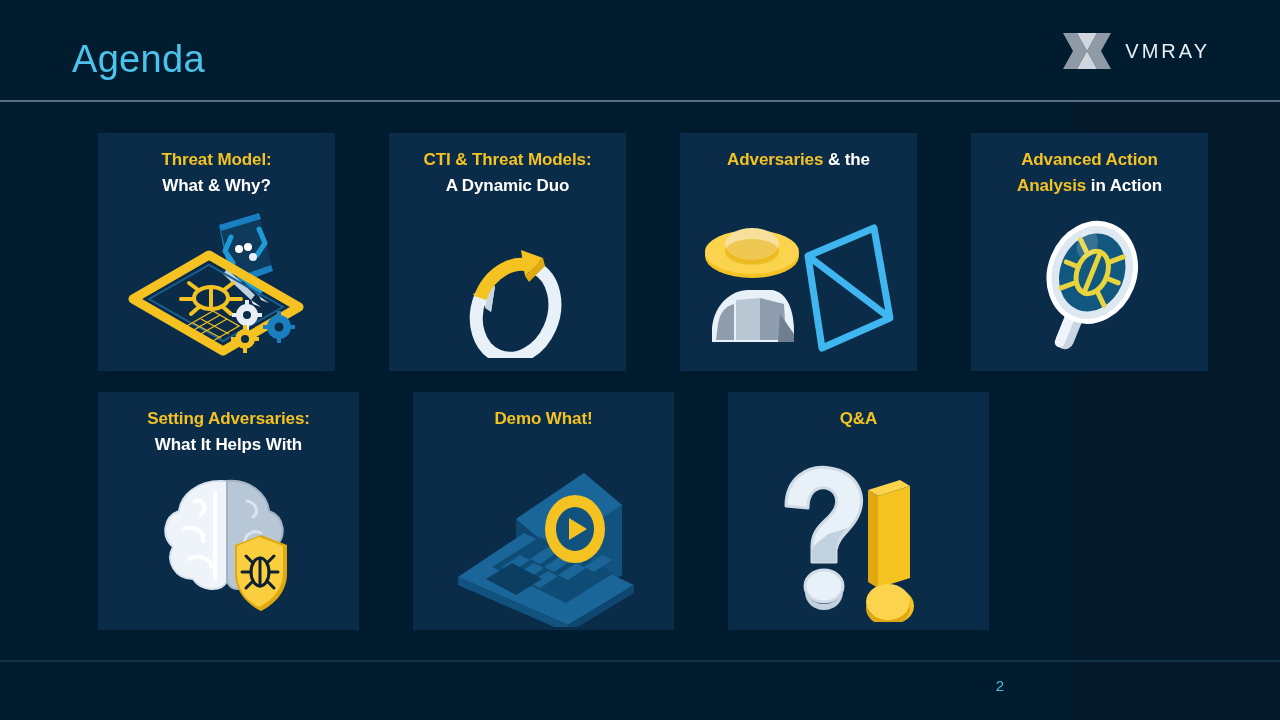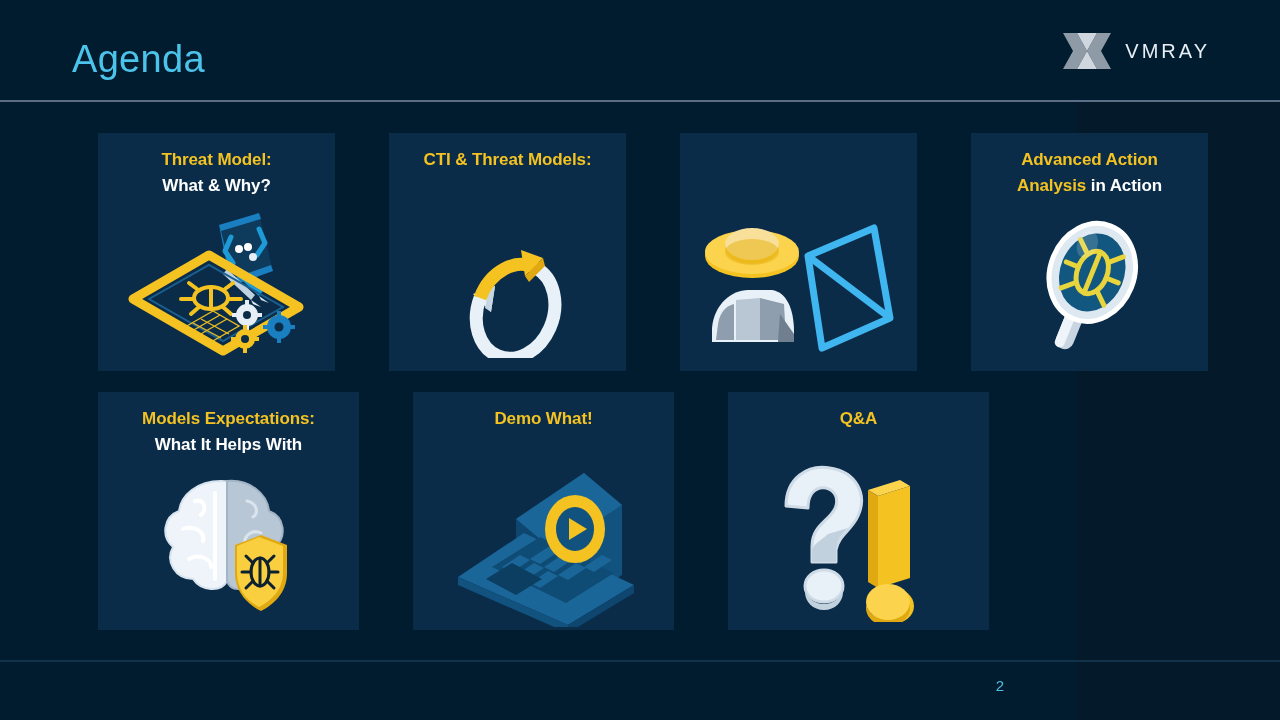--- a/index.html
+++ b/index.html
@@ -220,37 +220,41 @@
                   </g>
               </g>
             </g>
           </svg>
         </div>
       </div>
 
       <div class="card">
         <div class="card-title">
           <div class="t-y">CTI &amp; Threat Models:</div>
+          <div class="t-w">A Dynamic Duo</div>
         </div>
         <div class="card-art">
           <svg width="150" height="150" viewBox="0 0 150 150">
 
             <path d="M103,60 A38,48 20 1 1 47,90" fill="none" stroke="#e9f1f8" stroke-width="13" stroke-linecap="butt"></path>
             <polygon points="62,78 40,86 58,104" fill="#e9f1f8"></polygon>
             <polygon points="62,78 58,104 52,100 56,80" fill="#c7d6e3"></polygon>
 
             <path d="M47,90 A38,48 20 0 1 103,60" fill="none" stroke="#f4c221" stroke-width="13" stroke-linecap="butt"></path>
             <polygon points="88,42 110,50 92,68" fill="#f4c221"></polygon>
             <polygon points="110,50 92,68 96,74 112,58" fill="#e0a911"></polygon>
           </svg>
         </div>
       </div>
 
       <div class="card">
         <div class="card-title">
+          <div>
+            <span class="t-y">Adversaries</span><span class="t-w"> &amp; the</span>
+          </div>
         </div>
         <div class="card-art">
           <svg width="210" height="150" viewBox="0 0 210 150">
 
             <g>
               <path d="M18,120 C20,96 38,82 54,82 L78,82 C92,84 100,100 100,124 L100,134 L18,134 Z" fill="#e9f1f8"></path>
               <path d="M42,92 L42,132 L66,132 L66,90 Z" fill="#b9c6d3"></path>
               <path d="M66,90 L90,96 L92,132 L66,132 Z" fill="#8f9eae"></path>
               <path d="M24,116 C26,104 32,98 40,96 L40,132 L22,132 Z" fill="#8f9eae"></path>
               <path d="M86,106 L100,126 L100,134 L84,134 Z" fill="#6f7f8f"></path>
@@ -304,21 +308,21 @@
           </svg>
         </div>
       </div>
 
     </div>
 
     <div class="row">
 
       <div class="card">
         <div class="card-title">
-          <div class="t-y">Models Expectations:</div>
+          <div class="t-y">Setting Adversaries:</div>
           <div class="t-w">What It Helps With</div>
         </div>
         <div class="card-art">
           <svg width="160" height="150" viewBox="0 0 160 150">
 
             <g>
               <path d="M72,14 C48,14 32,28 30,44 C14,50 12,70 24,80 C16,94 26,112 44,112 C52,124 72,126 78,114 L78,16 C78,14 76,14 72,14 Z" fill="#eef4f9" stroke="#d7e3ee" stroke-width="2"></path>
               <path d="M78,14 C100,12 118,26 120,44 C136,50 138,70 126,80 C134,94 124,112 106,112 C98,124 82,126 78,114 Z" fill="#b8c7d6" stroke="#a3b4c5" stroke-width="2"></path>
               <g stroke="#ffffff" stroke-width="4" fill="none" stroke-linecap="round">
                 <path d="M46,34 C56,32 58,42 52,48"></path>

